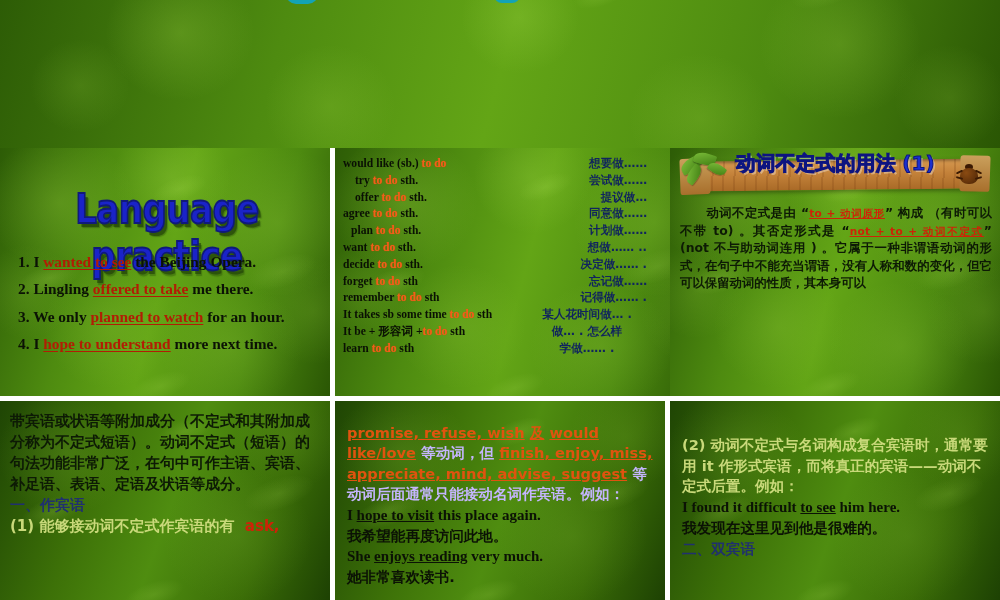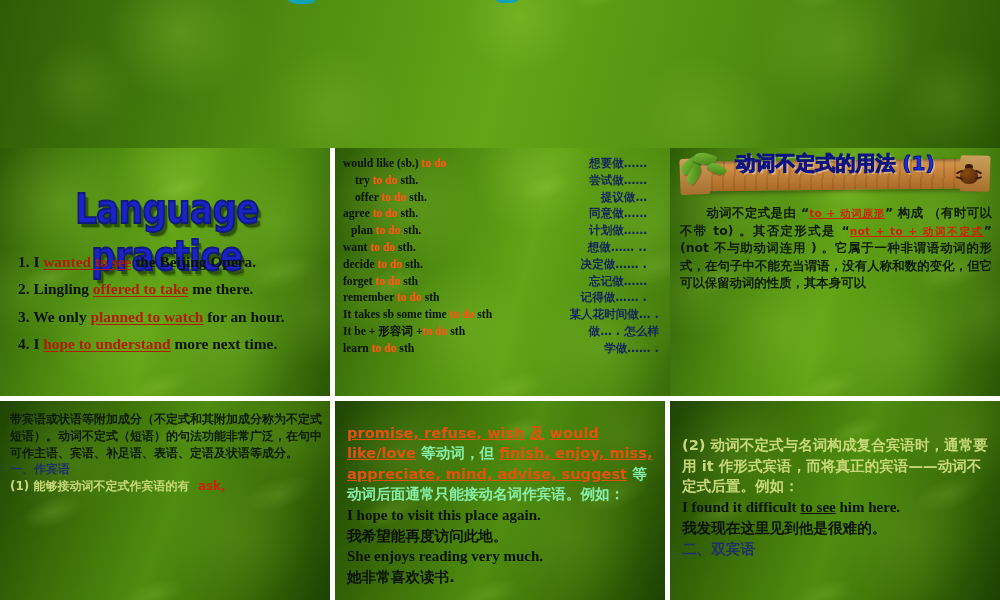--- a/index.html
+++ b/index.html
@@ -83,21 +83,21 @@
 
   
   .verbtable{position:absolute;left:8px;top:8px;width:316px;}
   .vrow{display:flex;align-items:baseline;height:16.8px;font-size:11.6px;
         font-family:"Liberation Serif", serif;font-weight:700;}
   .vrow .en{flex:0 0 172px;color:#0a1004;white-space:nowrap;}
   .vrow .en.i1{padding-left:12px;}
   .vrow .en.i2{padding-left:8px;}
   .vrow .todo{color:#f0601a;text-shadow:0 0 1px rgba(230,70,10,.9);}
   .vrow .cn{flex:1;color:#10245e;font-family:"DejaVu Sans", sans-serif;
-            font-weight:700;font-size:11.6px;white-space:nowrap;text-align:right;}
+            font-weight:700;font-size:11.6px;white-space:nowrap;text-align:center;}
   .vrow .cn.c-r{text-align:right;padding-right:12px;}
 
   
   .plank{position:absolute;left:6px;top:4px;width:318px;height:42px;}
   .plank .wood{
     position:absolute;left:14px;top:8px;width:290px;height:30px;
     border-radius:4px/6px;
     background:
       repeating-linear-gradient(92deg, rgba(120,62,16,.22) 0 2px, rgba(120,62,16,0) 2px 11px),
       linear-gradient(180deg,#d79a51 0%, #c4823a 45%, #a96a27 100%);
@@ -130,31 +130,31 @@
   
   .para{
     font-family:"DejaVu Sans", sans-serif;
     font-weight:700;line-height:1.42;
   }
   .p-tr{position:absolute;left:10px;top:56px;width:312px;font-size:12.4px;
         color:#0d1a05;text-align:justify;}
   .p-tr .rd{color:#cf2207;text-decoration:underline;font-size:10.5px;letter-spacing:.3px;}
   .p-tr .ind{display:inline-block;width:26px;}
 
-  .p-bl{position:absolute;left:10px;top:10px;width:312px;font-size:12px;
+  .p-bl{position:absolute;left:10px;top:10px;width:312px;font-size:15px;
         color:#0d1a05;line-height:1.40;}
   .p-bl .cy{color:#20306f;}
   .p-bl .yg{color:#c9d97a;}
   .p-bl .rd{color:#cf2207;}
 
   .p-bm{position:absolute;left:12px;top:22px;width:308px;font-size:14.6px;line-height:1.40;}
   .p-bm .og{color:#e0530f;text-decoration:underline;font-weight:700;}
-  .p-bm .yg{color:#86efac;}
+  .p-bm .yg{color:#c4b5fd;}
   .p-bm .bk{color:#0b1205;}
-  .p-bm .bl{color:#14309c;}
+  .p-bm .bl{color:#14309c;text-decoration:underline;}
   .p-bm .en{font-family:"Liberation Serif", serif;font-weight:700;color:#0b1205;font-size:15px;}
 
   .p-br{position:absolute;left:12px;top:34px;width:308px;font-size:14.6px;line-height:1.42;}
   .p-br .yg{color:#c9d97a;}
   .p-br .bk{color:#0b1205;}
   .p-br .cy{color:#20306f;}
   .p-br .bl{color:#14309c;text-decoration:underline;}
   .p-br .en{font-family:"Liberation Serif", serif;font-weight:700;color:#0b1205;font-size:15px;}
 </style>
 </head>

